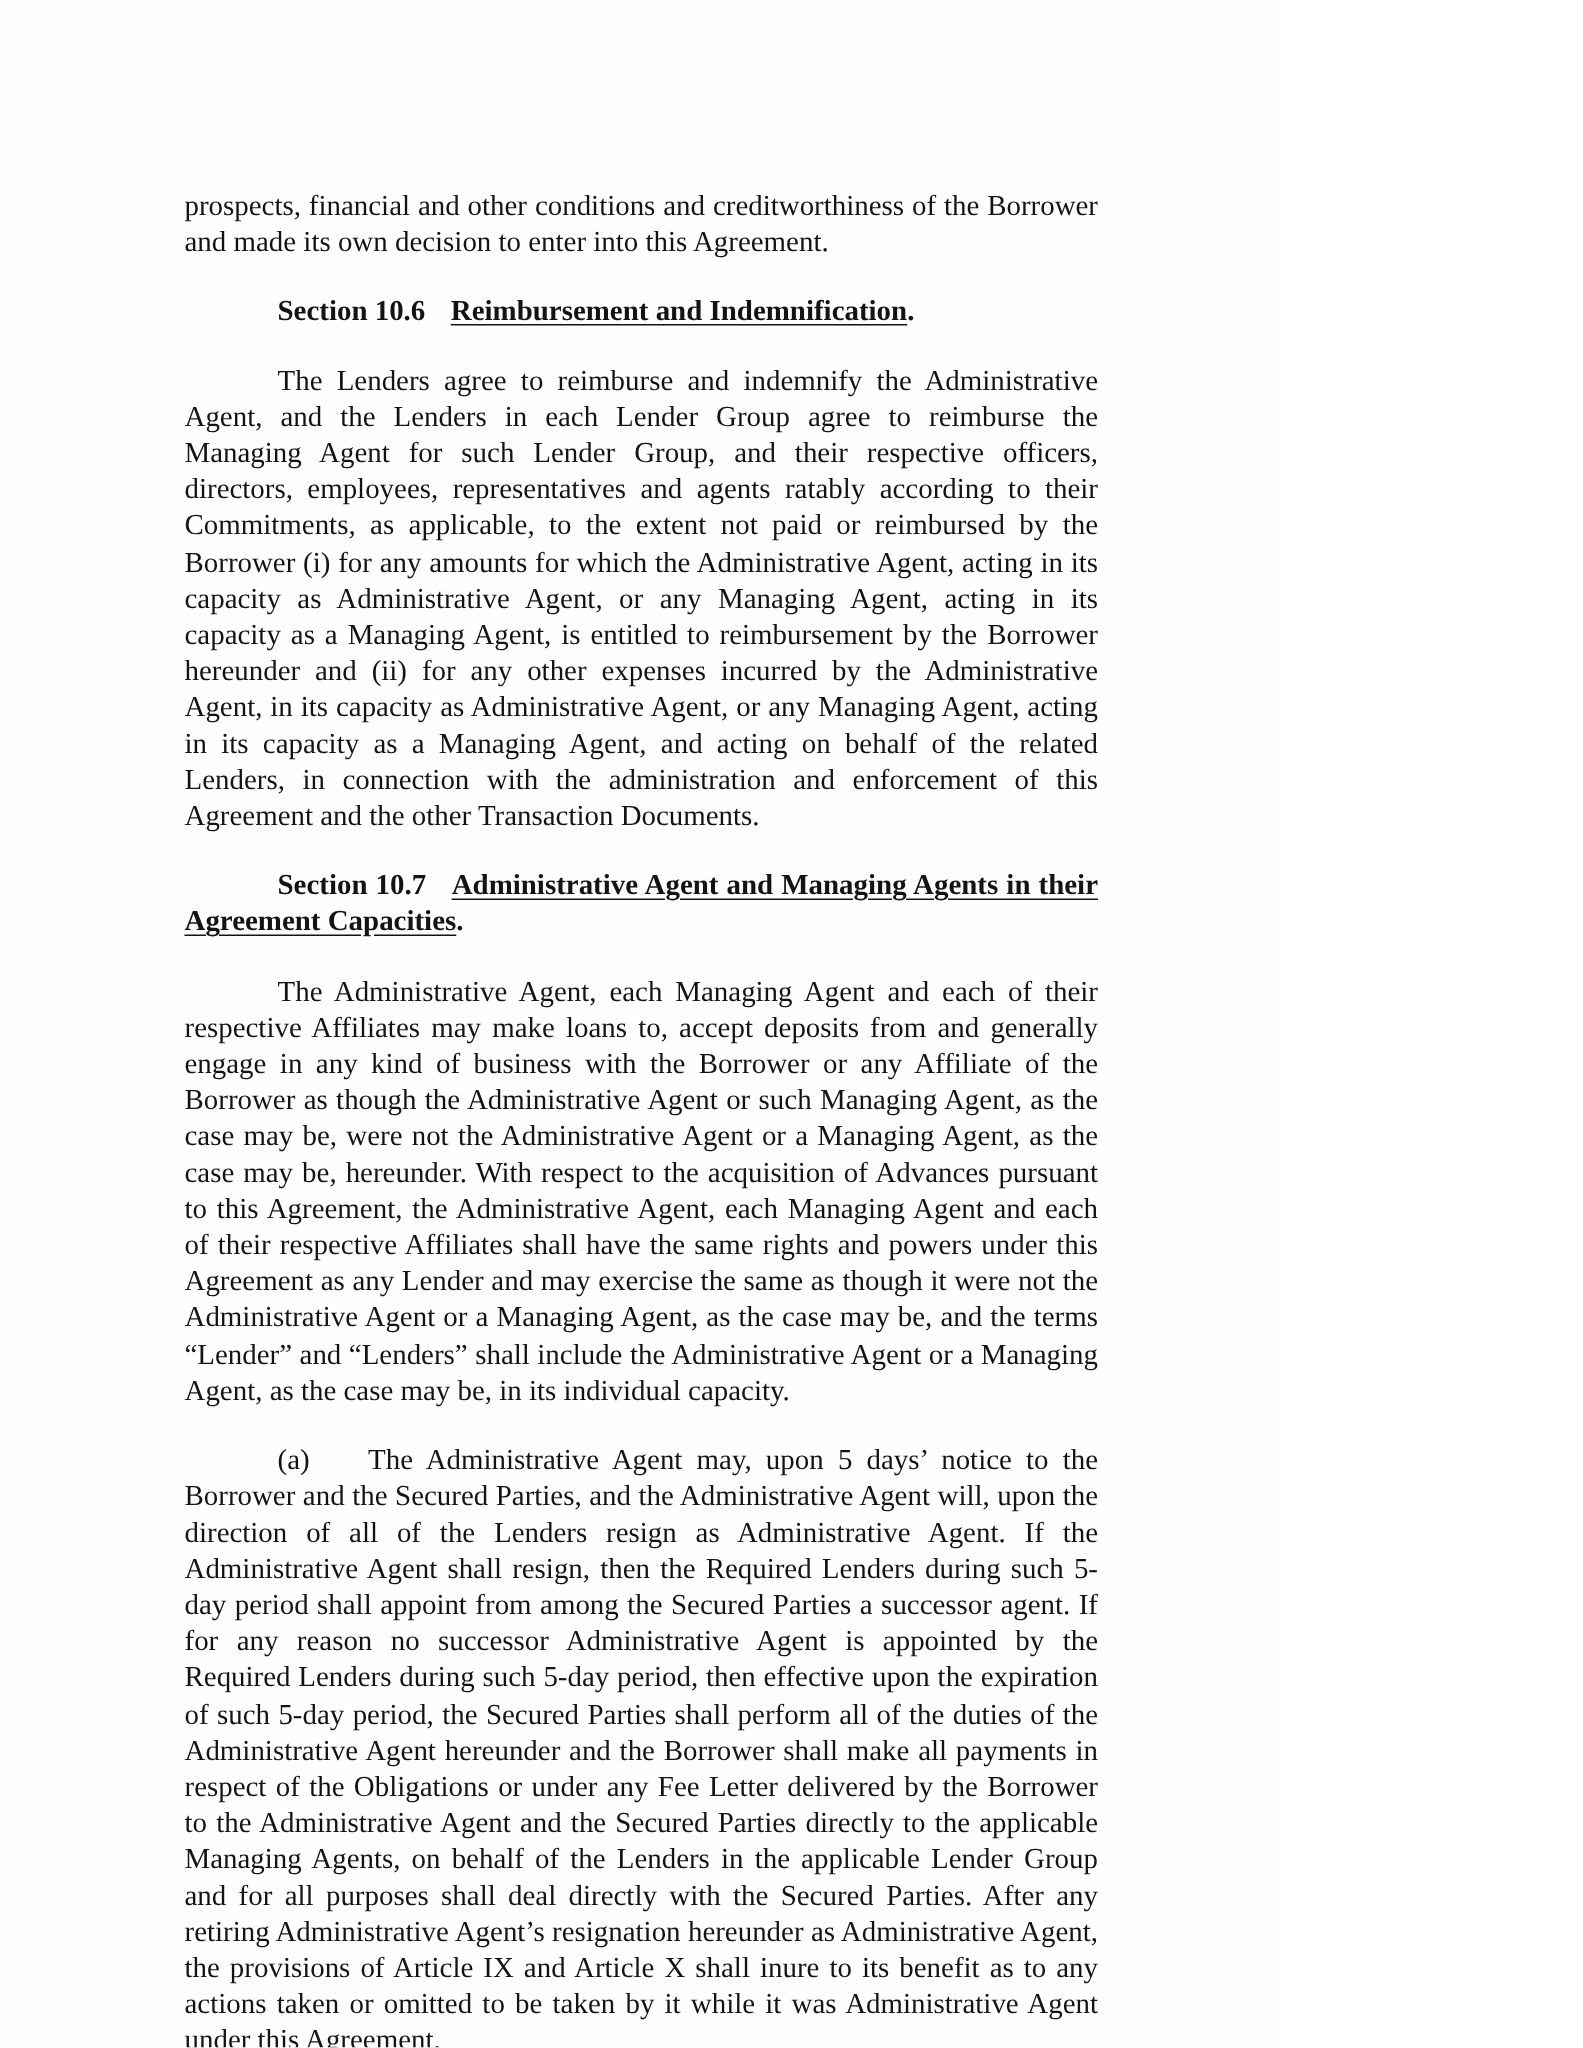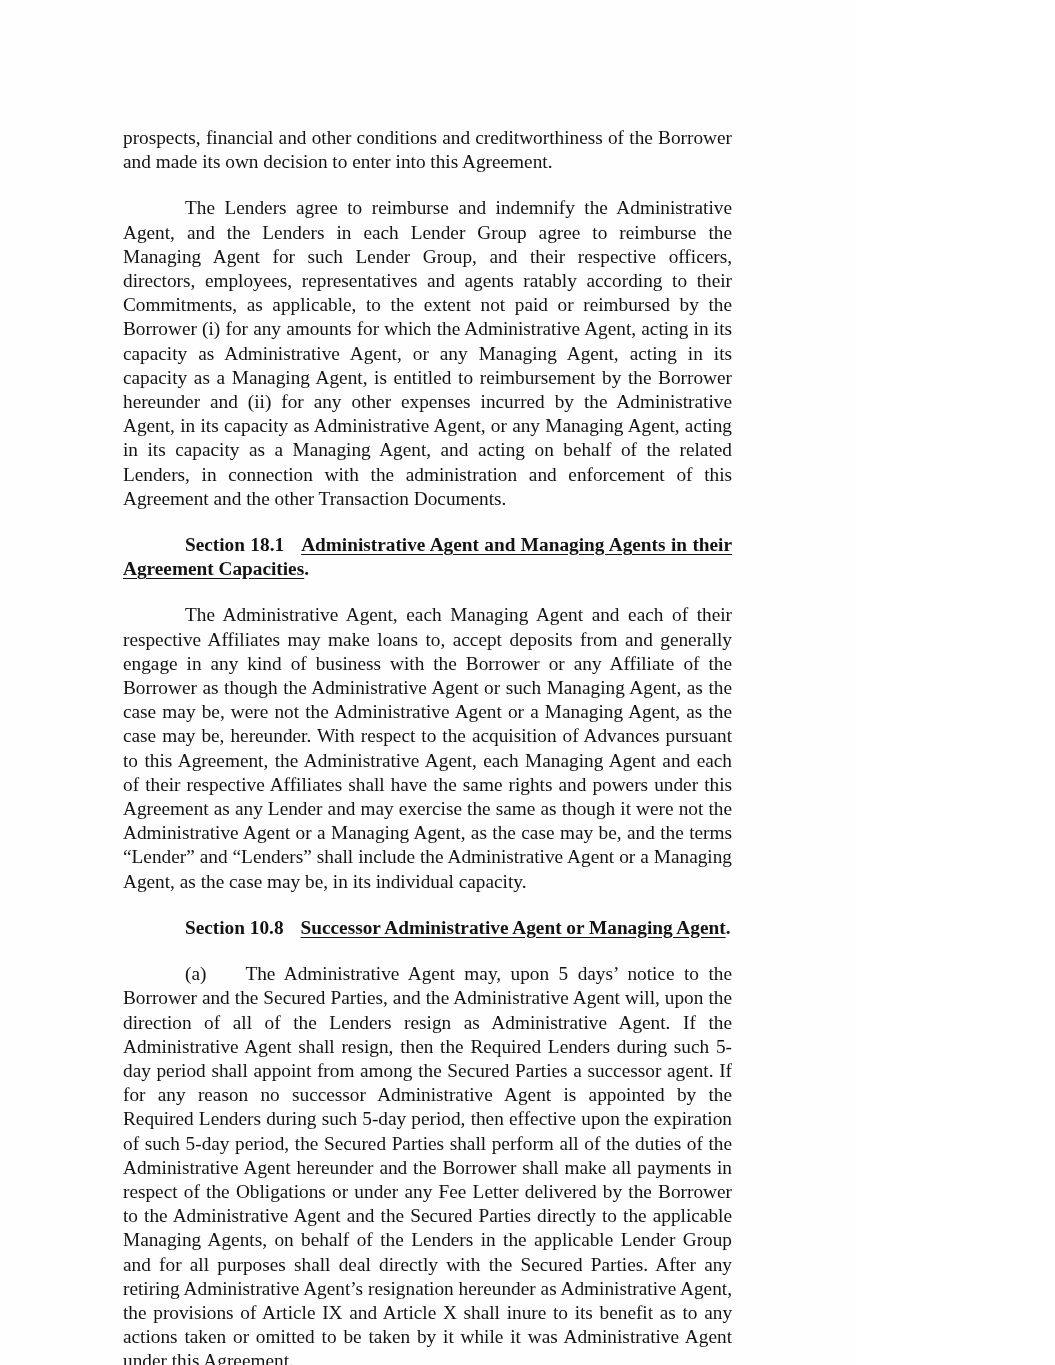--- a/index.html
+++ b/index.html
@@ -54,26 +54,26 @@
     margin-top: 9px;
   }
 </style>
 </head>
 <body>
 
 <div class="page">
 
   <p class="body-text no-indent">prospects, financial and other conditions and creditworthiness of the Borrower and made its own decision to enter into this Agreement.</p>
 
+  <p class="heading"><span class="sec-label">Section 10.6</span><span class="label-gap"></span><span class="sec-title">Reimbursement and Indemnification</span><span>.</span></p>
 
   <p class="body-text">The Lenders agree to reimburse and indemnify the Administrative Agent, and the Lenders in each Lender Group agree to reimburse the Managing Agent for such Lender Group, and their respective officers, directors, employees, representatives and agents ratably according to their Commitments, as applicable, to the extent not paid or reimbursed by the Borrower (i) for any amounts for which the Administrative Agent, acting in its capacity as Administrative Agent, or any Managing Agent, acting in its capacity as a Managing Agent, is entitled to reimbursement by the Borrower hereunder and (ii) for any other expenses incurred by the Administrative Agent, in its capacity as Administrative Agent, or any Managing Agent, acting in its capacity as a Managing Agent, and acting on behalf of the related Lenders, in connection with the administration and enforcement of this Agreement and the other Transaction Documents.</p>
 
-  <p class="heading"><span class="sec-label">Section 18.1</span><span class="label-gap"></span><span class="sec-title">Administrative Agent and Managing Agents in their Agreement Capacities</span><span>.</span></p>
+  <p class="heading"><span class="sec-label">Section 10.7</span><span class="label-gap"></span><span class="sec-title">Administrative Agent and Managing Agents in their Agreement Capacities</span><span>.</span></p>
 
   <p class="body-text">The Administrative Agent, each Managing Agent and each of their respective Affiliates may make loans to, accept deposits from and generally engage in any kind of business with the Borrower or any Affiliate of the Borrower as though the Administrative Agent or such Managing Agent, as the case may be, were not the Administrative Agent or a Managing Agent, as the case may be, hereunder.  With respect to the acquisition of Advances pursuant to this Agreement, the Administrative Agent, each Managing Agent and each of their respective Affiliates shall have the same rights and powers under this Agreement as any Lender and may exercise the same as though it were not the Administrative Agent or a Managing Agent, as the case may be, and the terms “Lender” and “Lenders” shall include the Administrative Agent or a Managing Agent, as the case may be, in its individual capacity.</p>
 
-  <p class="heading"><span class="sec-label">Section 10.8</span><span class="label-gap"></span><span class="sec-title">Successor Administrative Agent or Managing Agent</span><span>.</span></p>
 
   <p class="body-text"><span>(a)</span><span class="tab-gap"></span><span>The Administrative Agent may, upon 5 days’ notice to the Borrower and the Secured Parties, and the Administrative Agent will, upon the direction of all of the Lenders resign as Administrative Agent.  If the Administrative Agent shall resign, then the Required Lenders during such 5-day period shall appoint from among the Secured Parties a successor agent.  If for any reason no successor Administrative Agent is appointed by the Required Lenders during such 5-day period, then effective upon the expiration of such 5-day period, the Secured Parties shall perform all of the duties of the Administrative Agent hereunder and the Borrower shall make all payments in respect of the Obligations or under any Fee Letter delivered by the Borrower to the Administrative Agent and the Secured Parties directly to the applicable Managing Agents, on behalf of the Lenders in the applicable Lender Group and for all purposes shall deal directly with the Secured Parties.  After any retiring Administrative Agent’s resignation hereunder as Administrative Agent, the provisions of </span><span class="uref">Article IX</span><span> and </span><span class="uref">Article X</span><span> shall inure to its benefit as to any actions taken or omitted to be taken by it while it was Administrative Agent under this Agreement.</span></p>
 
   <div class="page-number">109</div>
 
 </div>
 
 </body></html>

